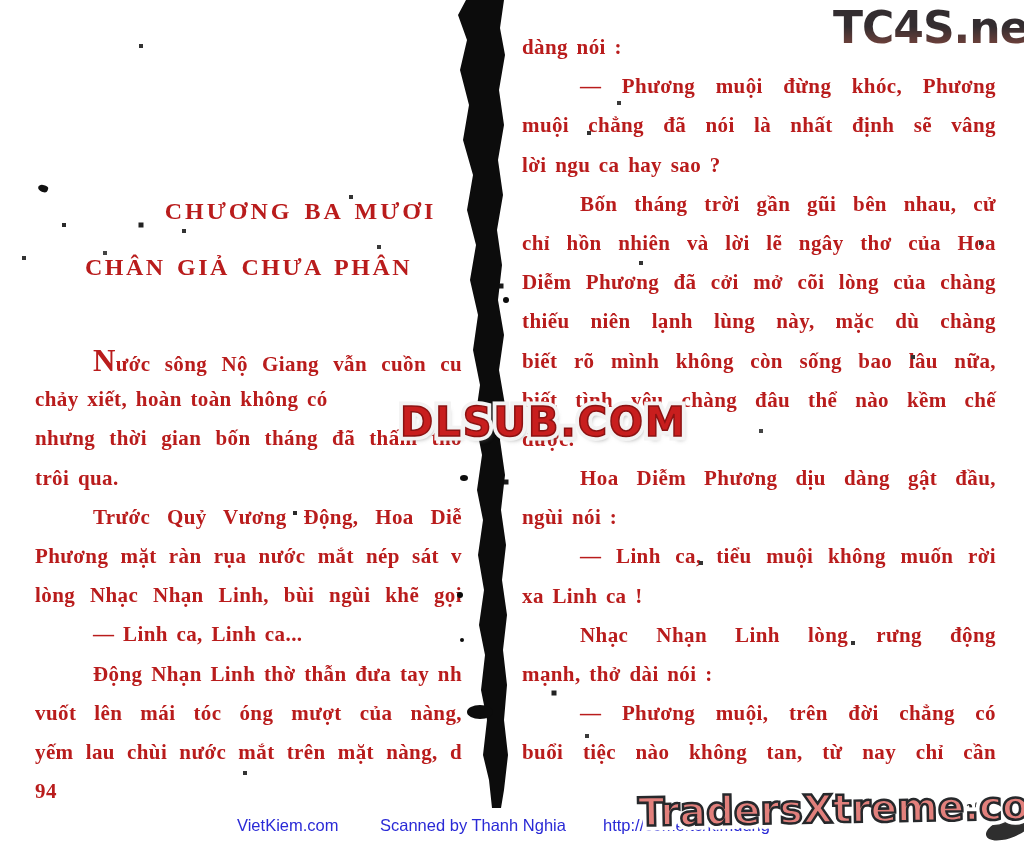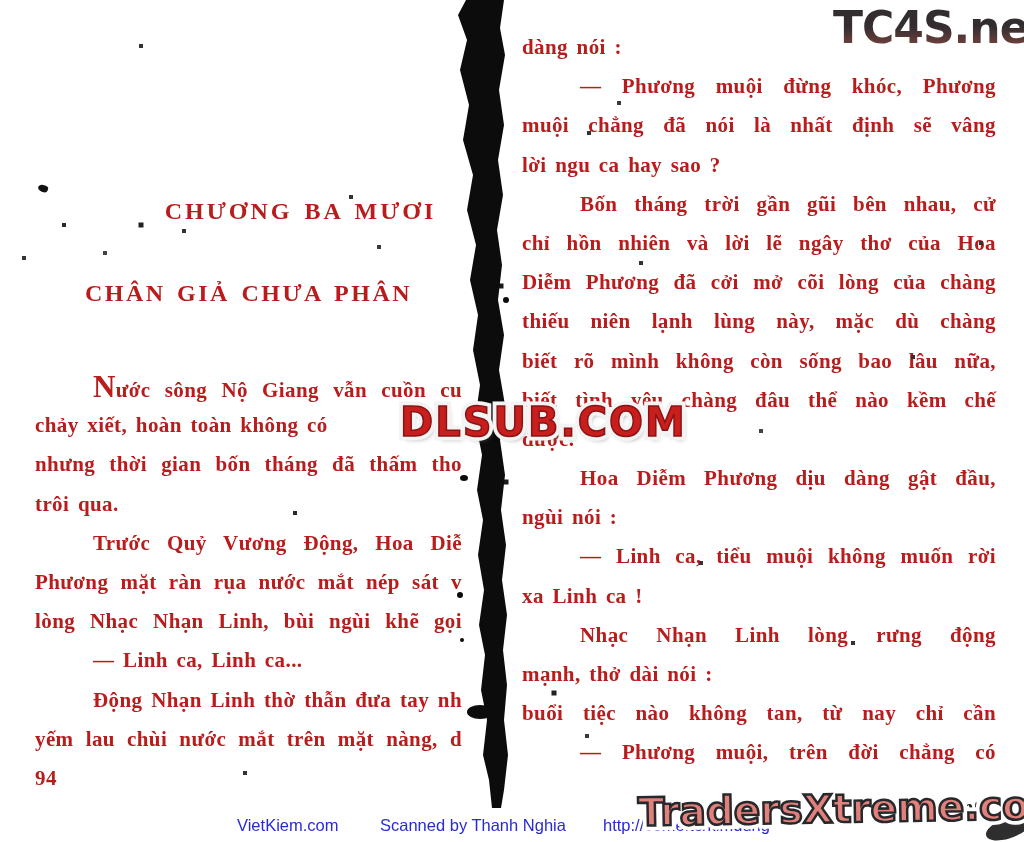--- a/index.html
+++ b/index.html
@@ -5,21 +5,21 @@
   html,body{margin:0;padding:0;background:#e9e9e9;}
   #canvas{position:relative;width:1024px;height:842px;background:#ffffff;overflow:hidden;
           font-family:"Liberation Serif","DejaVu Serif",serif;}
   
   .page{position:absolute;color:#b91c1c;font-weight:bold;font-size:21px;letter-spacing:.4px;word-spacing:3px;z-index:1;}
   .ln{height:39.2px;line-height:39.2px;}
   .full{text-align:justify;text-align-last:justify;}
   .ind{padding-left:58px;}
   .drop::first-letter{font-size:31px;}
   .heading{font-size:24px;letter-spacing:3px;text-align:center;height:30px;line-height:30px;}
-  .h1{transform:translateX(52px);margin-bottom:52px;}
+  .h1{transform:translateX(52px);margin-bottom:26px;}
   .h2{letter-spacing:2.5px;margin-bottom:59px;}
   .pagenum{height:39px;line-height:39px;}
   .pagenum-right{position:absolute;left:962px;top:798px;font-size:22px;font-weight:bold;color:#222;
                  transform:rotate(-12deg) skewX(-18deg);z-index:4;}
   
   .gutter{position:absolute;left:452px;top:0;z-index:2;}
   .corner-smudge{position:absolute;left:985px;top:818px;width:48px;height:20px;background:#2e2e2e;
                  border-radius:55% 40% 60% 50%;transform:rotate(-18deg);z-index:2;}
   .ink-blob{position:absolute;left:38px;top:185px;width:10px;height:7px;background:#111;
             border-radius:60% 40% 50% 60%;transform:rotate(20deg);z-index:1;}
@@ -58,20 +58,21 @@
     <div class="heading h2">CHÂN GIẢ CHƯA PHÂN</div>
     <div class="ln full ind drop">Nước sông Nộ Giang vẫn cuồn cu</div>
     <div class="ln">chảy xiết, hoàn toàn không có</div>
     <div class="ln full">nhưng thời gian bốn tháng đã thấm tho</div>
     <div class="ln">trôi qua.</div>
     <div class="ln full ind">Trước Quỷ Vương Động, Hoa Diễ</div>
     <div class="ln full">Phương mặt ràn rụa nước mắt nép sát v</div>
     <div class="ln full">lòng Nhạc Nhạn Linh, bùi ngùi khẽ gọi</div>
     <div class="ln ind">— Linh ca, Linh ca...</div>
     <div class="ln full ind">Động Nhạn Linh thờ thẫn đưa tay nh</div>
+    <div class="ln full">vuốt lên mái tóc óng mượt của nàng,</div>
     <div class="ln full">yếm lau chùi nước mắt trên mặt nàng, d</div>
     <div class="pagenum">94</div>
   </div>
 
   <div class="page" style="left:522px;top:28px;width:474px;">
     <div class="ln">dàng nói :</div>
     <div class="ln full ind">— Phương muội đừng khóc, Phương</div>
     <div class="ln full">muội chẳng đã nói là nhất định sẽ vâng</div>
     <div class="ln">lời ngu ca hay sao ?</div>
     <div class="ln full ind">Bốn tháng trời gần gũi bên nhau, cử</div>
@@ -80,22 +81,22 @@
     <div class="ln full">thiếu niên lạnh lùng này, mặc dù chàng</div>
     <div class="ln full">biết rõ mình không còn sống bao lâu nữa,</div>
     <div class="ln full">biết tình yêu chàng đâu thể nào kềm chế</div>
     <div class="ln">được.</div>
     <div class="ln full ind">Hoa Diễm Phương dịu dàng gật đầu,</div>
     <div class="ln">ngùi nói :</div>
     <div class="ln full ind">— Linh ca, tiểu muội không muốn rời</div>
     <div class="ln">xa Linh ca !</div>
     <div class="ln full ind">Nhạc Nhạn Linh lòng rưng động</div>
     <div class="ln">mạnh, thở dài nói :</div>
+    <div class="ln full ind">— Phương muội, trên đời chẳng có</div>
     <div class="ln full">buổi tiệc nào không tan, từ nay chỉ cần</div>
-    <div class="ln full ind">— Phương muội, trên đời chẳng có</div>
   </div>
   <div class="pagenum-right">95</div>
 
   <svg class="gutter" width="60" height="810" viewBox="0 0 60 810">
     <path fill="#0c0c0c" d="M14 0 L52 0 L48 28 L53 55 L47 90 L52 125 L46 160 L51 195 L45 230 L50 265
       L46 300 L52 335 L47 370 L53 405 L48 440 L53 475 L49 510 L54 545 L50 580 L55 615 L51 650 L55 685
       L52 720 L56 755 L52 790 L49 808 L40 808 L37 780 L31 755 L35 720 L29 690 L33 655 L27 625 L32 590
       L26 555 L31 520 L25 490 L30 455 L23 420 L28 385 L21 350 L26 315 L18 280 L24 245 L15 210 L21 175
       L11 140 L17 105 L8 70 L15 40 L6 15 Z"></path>
     <ellipse cx="28" cy="712" rx="13" ry="7" fill="#0c0c0c"></ellipse>

